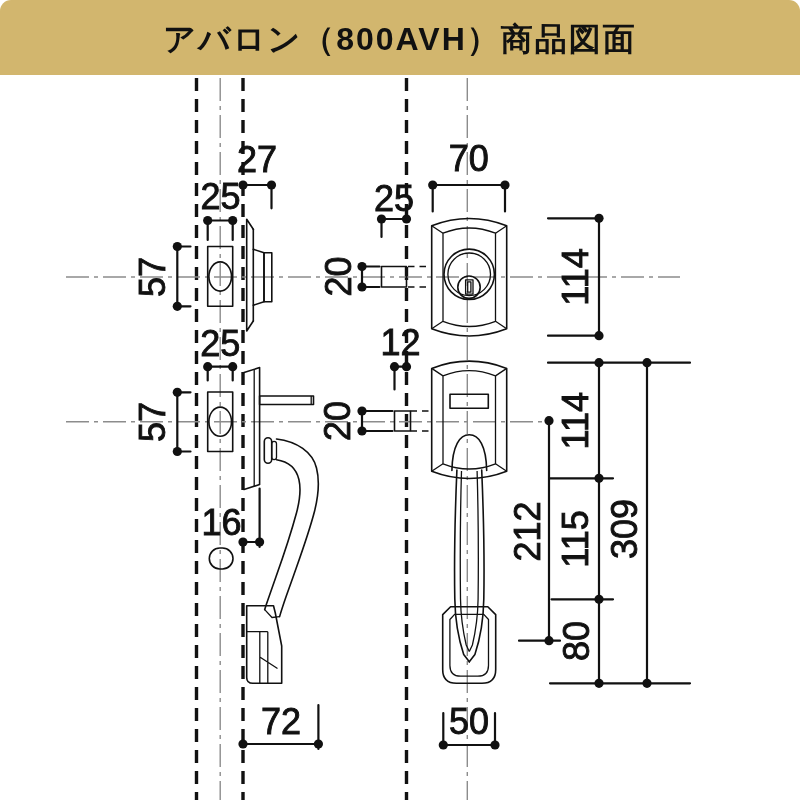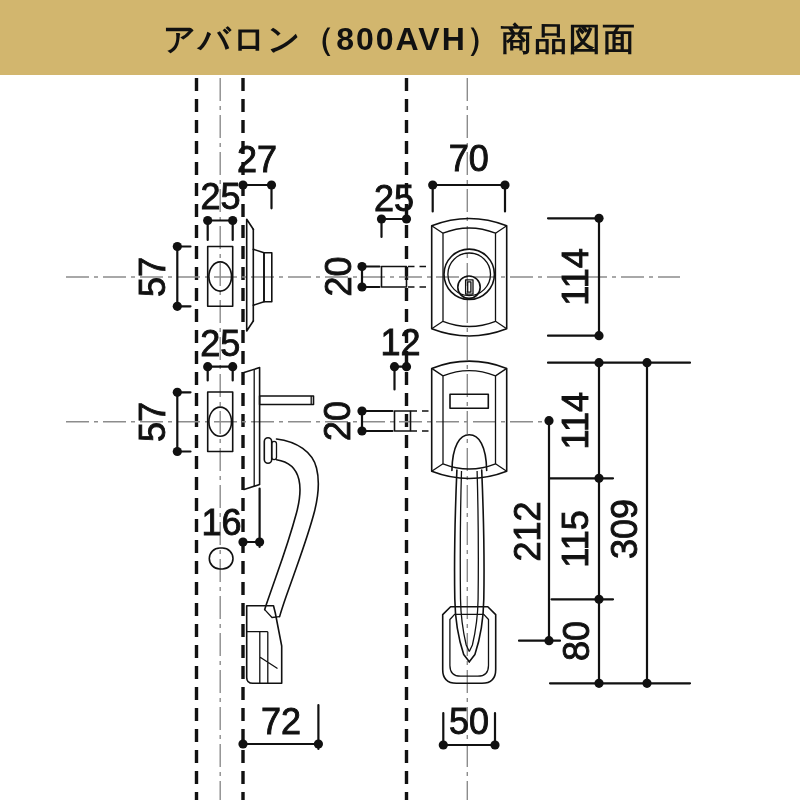--- a/index.html
+++ b/index.html
@@ -1,16 +1,16 @@
 <!DOCTYPE html>
 <html><head>
 <meta charset="utf-8">
 <style>
   html,body{margin:0;padding:0;background:#fff;}
-  #stage{width:800px;height:800px;position:relative;background:#fff;overflow:hidden;}
+  #stage{width:800px;height:800px;position:relative;background:#fff;overflow:hidden;border-radius:11px;}
   svg{display:block;}
   .title{font:bold 32px "Liberation Sans", sans-serif; fill:#111; letter-spacing:2px;}
   .outline{fill:none;stroke:#111;stroke-width:1.6;stroke-linejoin:round;stroke-linecap:round;}
   .thin{fill:none;stroke:#111;stroke-width:1.3;stroke-linejoin:round;}
   .door{fill:none;stroke:#111;stroke-width:3.4;stroke-dasharray:13 8;}
   .cl{fill:none;stroke:#8c8c8c;stroke-width:1.4;stroke-dasharray:23 5 4 5;}
   .hid{fill:none;stroke:#111;stroke-width:1.6;stroke-dasharray:6.5 5;}
   .dim{fill:none;stroke:#111;stroke-width:2.2;stroke-linecap:round;}
   .dot{fill:#111;stroke:none;}
   .dtxt{font:36px "Liberation Sans", sans-serif;fill:#111;stroke:#111;stroke-width:0.9;text-anchor:middle;}

